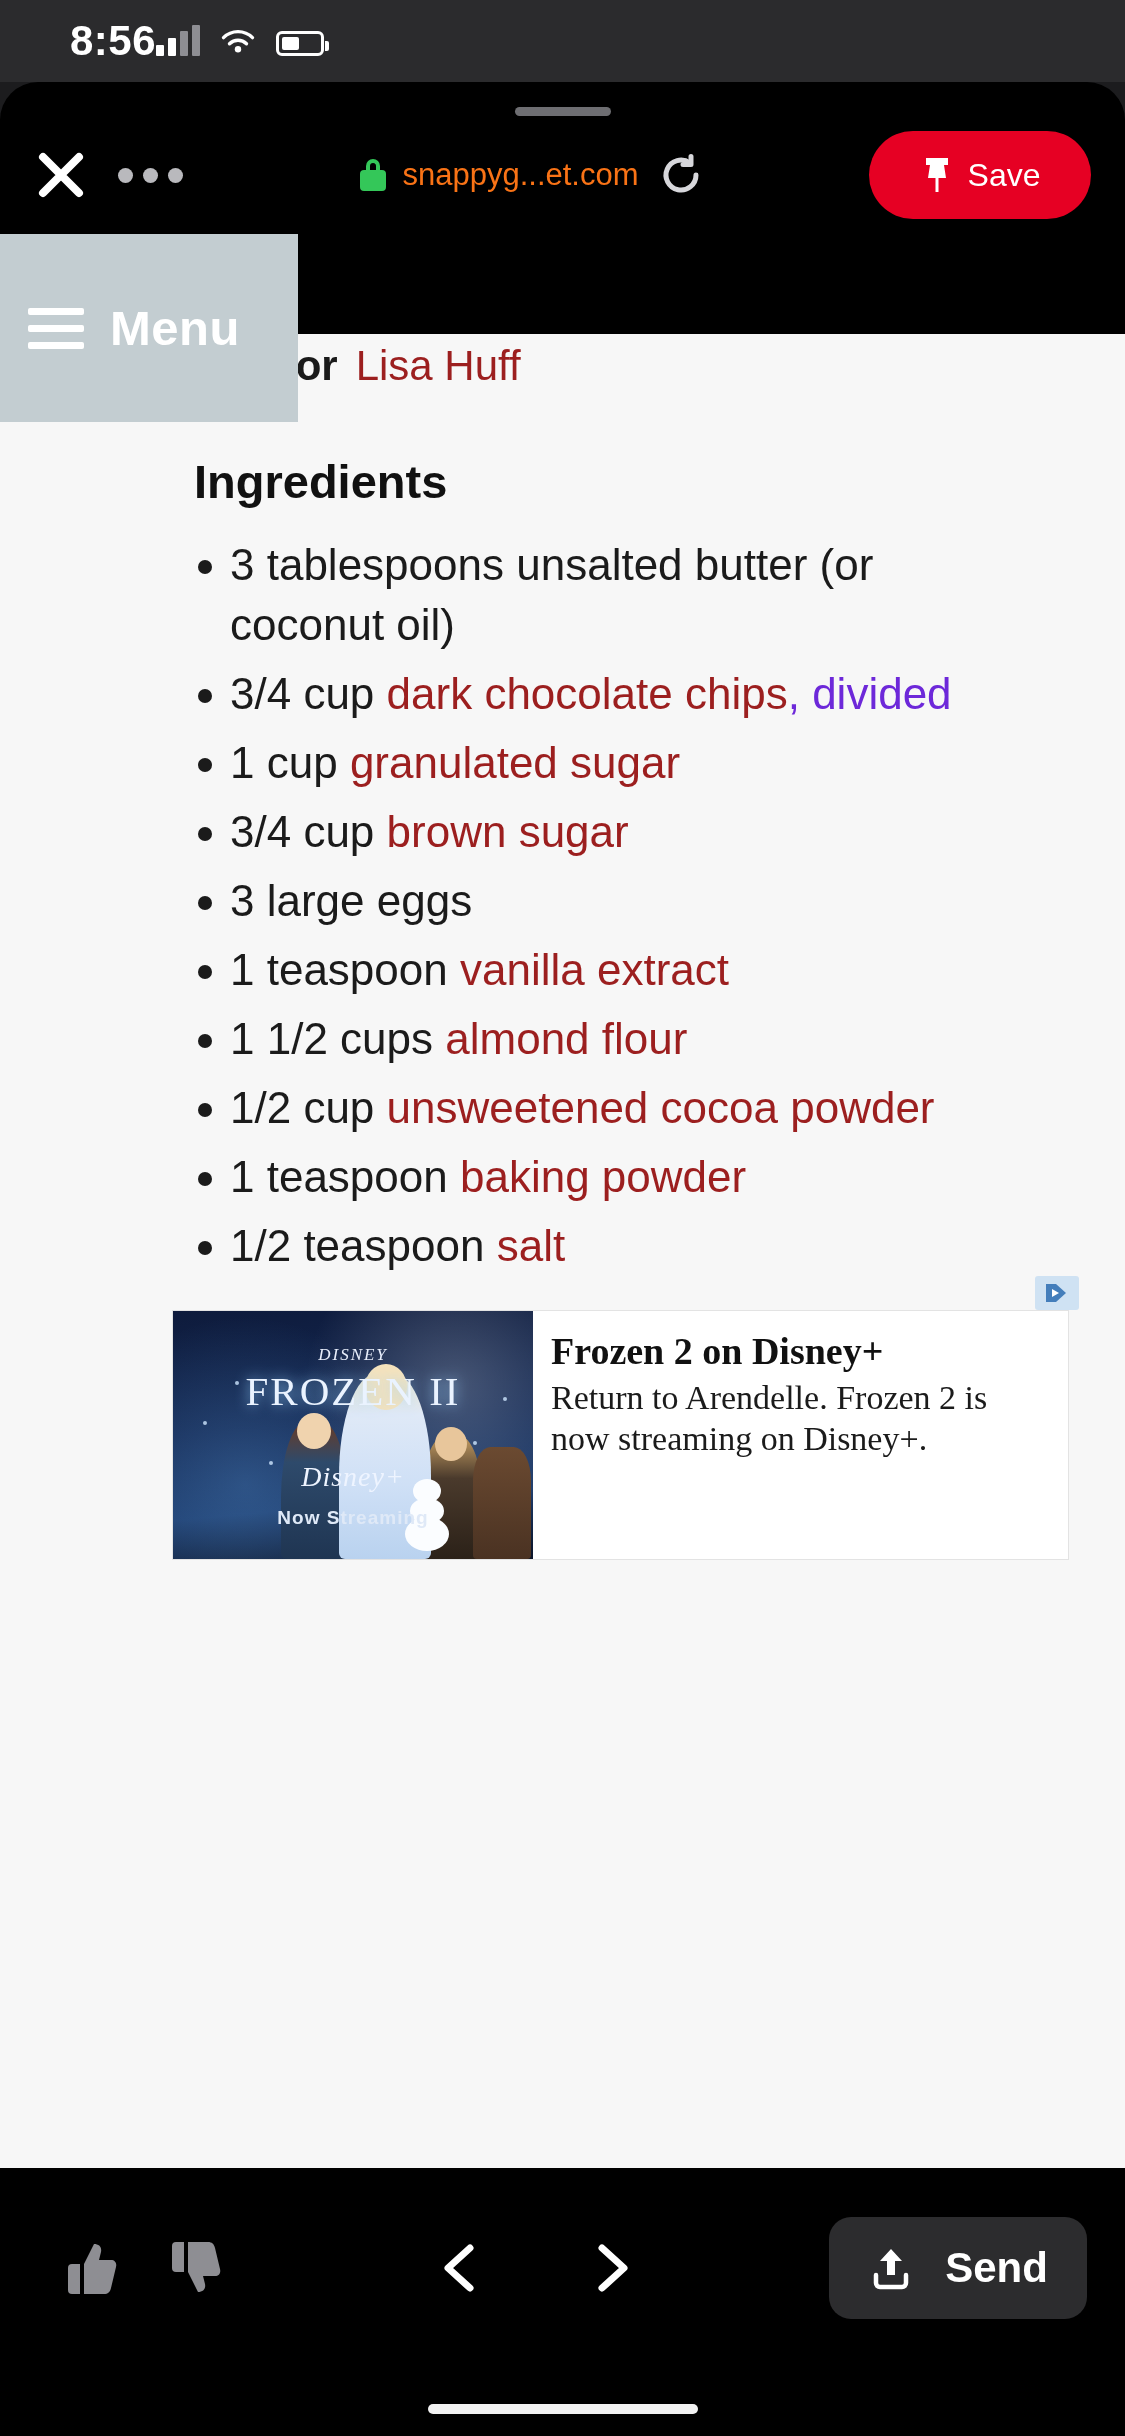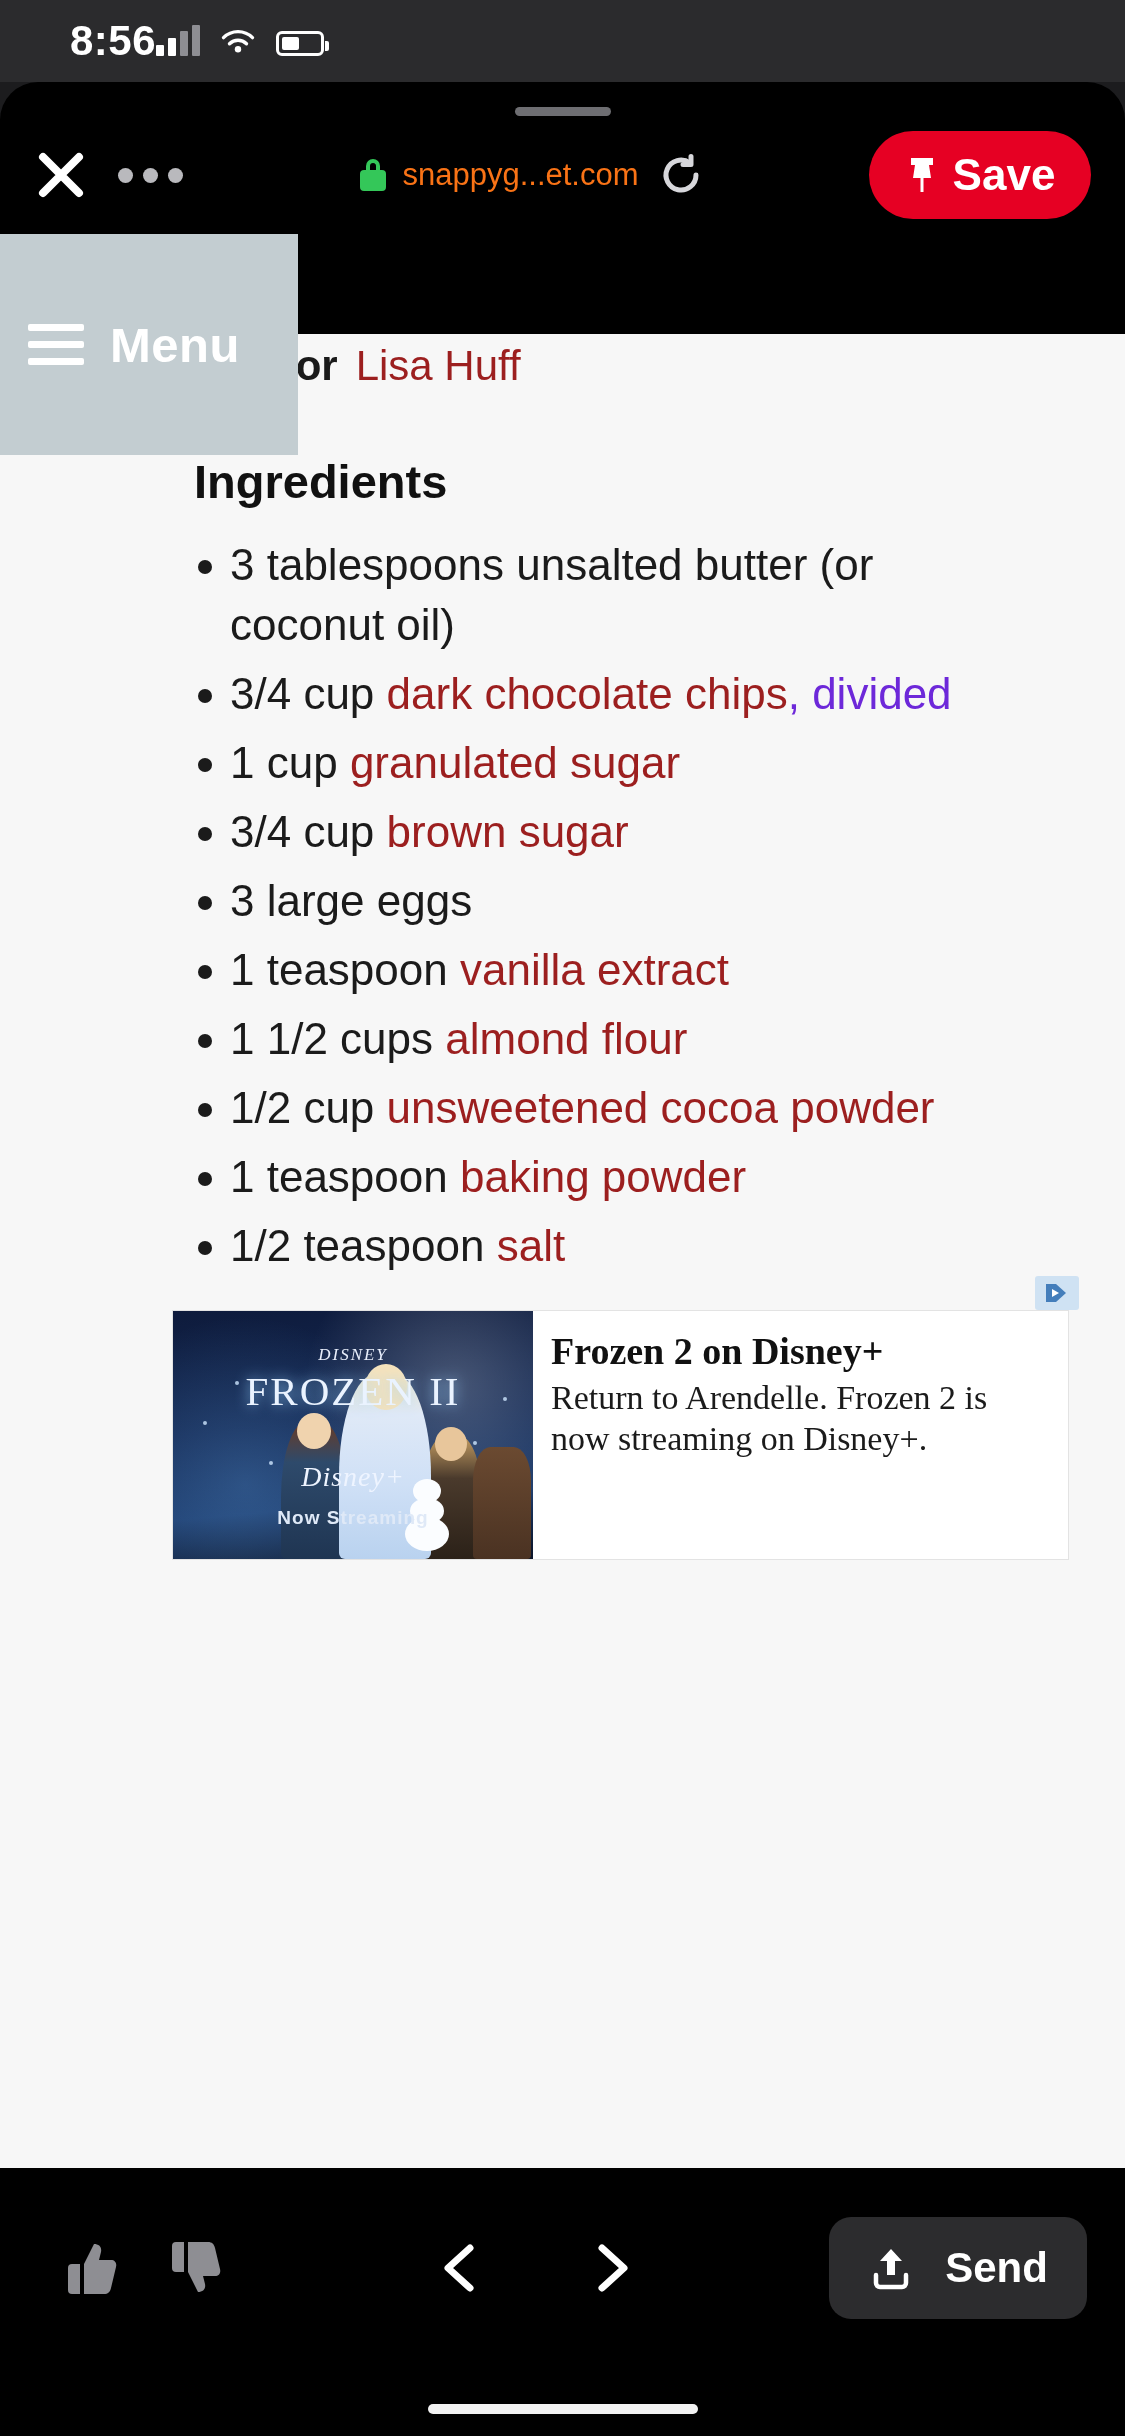--- a/index.html
+++ b/index.html
@@ -145,42 +145,42 @@
     flex: none;
     height: 88px;
     min-width: 222px;
     background: #e60023;
     border-radius: 44px;
     display: flex;
     align-items: center;
     justify-content: center;
     gap: 14px;
     color: #fff;
-    font-size: 44px;
-    font-weight: 700;
+    font-size: 32px;
+    font-weight: 400;
     padding: 0 32px;
   }
   .pin-icon { width: 34px; height: 40px; display: block; }
 
   
   .page {
     flex: 1;
     position: relative;
     background: #f7f7f7;
     overflow: hidden;
   }
   .page-darktop {
     height: 100px;
     background: #000;
     position: relative;
   }
   .menu-chip {
     position: absolute;
     left: 0; top: 0;
-    width: 298px; height: 221px;
+    width: 298px; height: 188px;
     background: #c3cdd1;
     display: flex;
     align-items: center;
     gap: 26px;
     padding-left: 28px;
     z-index: 3;
   }
   .hamburger { display: flex; flex-direction: column; gap: 10px; }
   .hamburger i { display: block; width: 56px; height: 7px; background: #fff; border-radius: 2px; }
   .menu-label {

